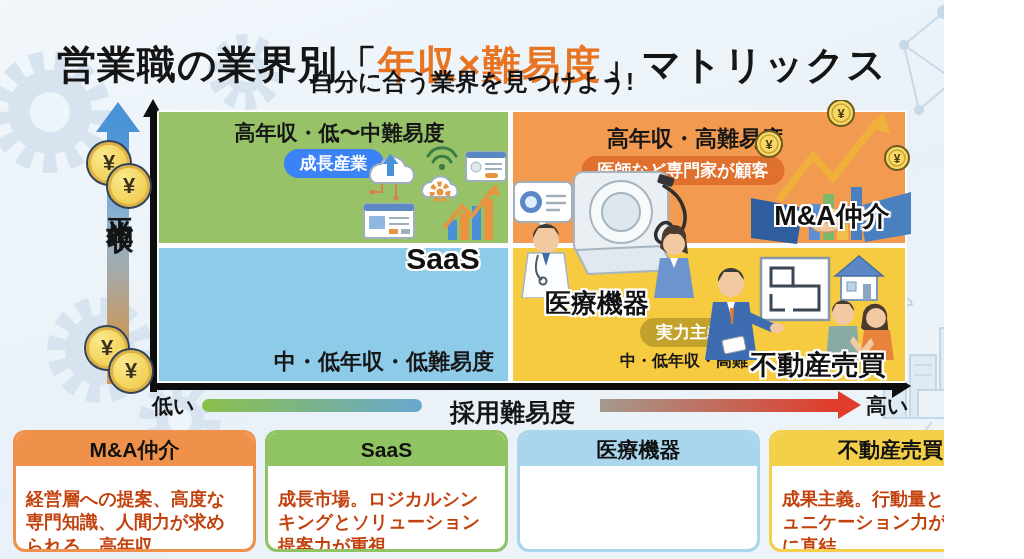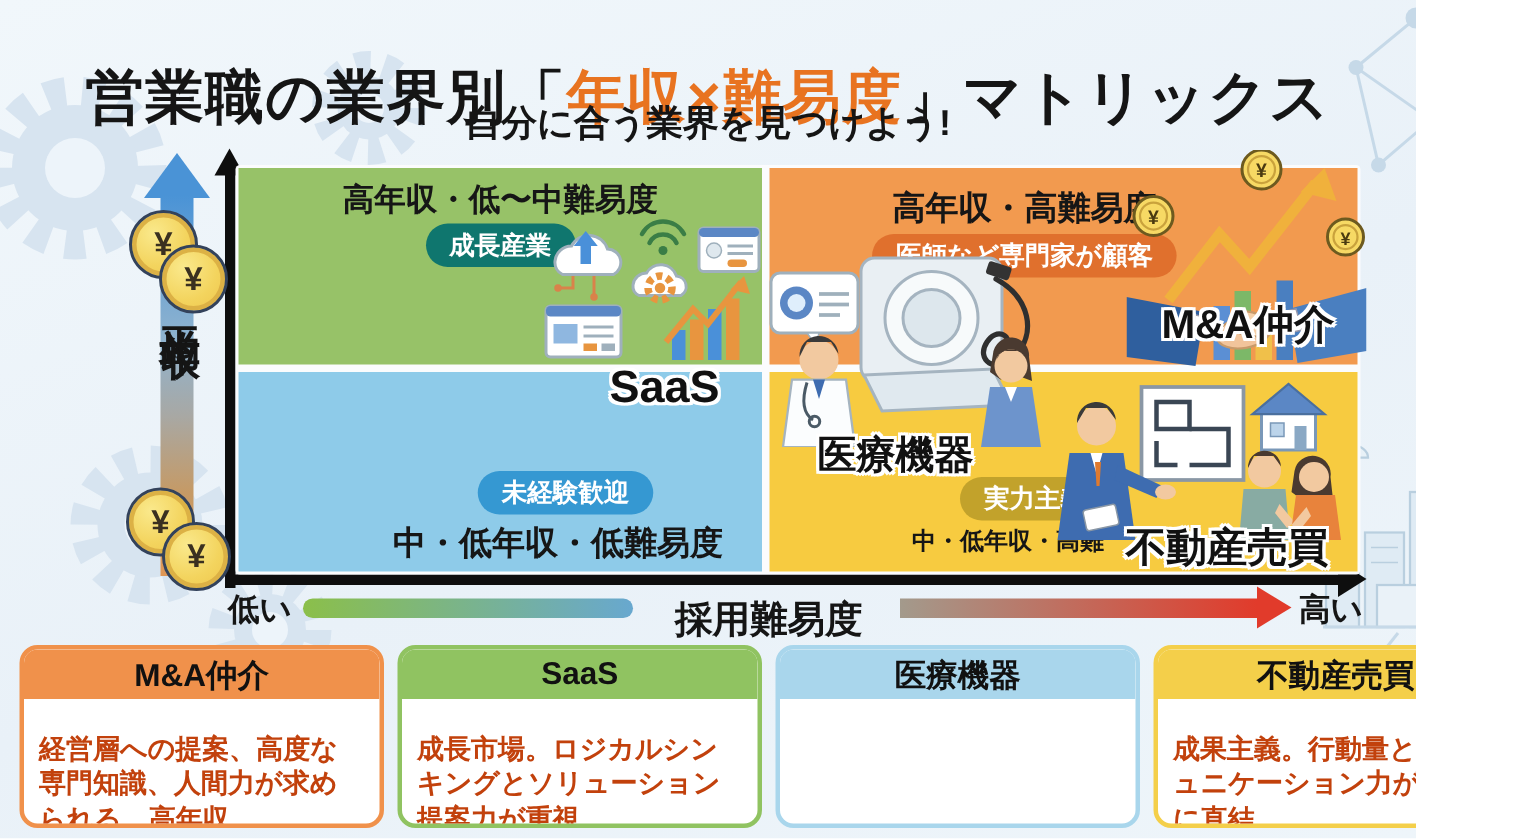--- a/index.html
+++ b/index.html
@@ -36,21 +36,21 @@
   .axis-x-head{position:absolute;left:742px;top:268px;width:0;height:0;
     border-top:12px solid transparent;border-bottom:12px solid transparent;border-left:19px solid #0e0e0e;}
   .quads{position:absolute;left:7px;top:4px;width:750px;height:273px;box-sizing:border-box;
     background:#fbfcfd;padding:2px;display:grid;grid-template-columns:349px 1fr;
     grid-template-rows:131px 1fr;gap:5px;border-radius:3px;}
   .quad{position:relative;overflow:visible;}
   .quad.tl{background:#97c268;}
   .quad.tr{background:#f29a4f;}
   .quad.bl{background:#8ecbe9;}
   .quad.br{background:#f7cb40;}
-  .q-heading{position:absolute;font-weight:900;color:#161616;text-align:center;white-space:nowrap;}
+  .q-heading{position:absolute;font-weight:900;color:#161616;text-align:center;white-space:nowrap;margin-left:12px;}
   .badge{position:absolute;padding:3px 16px;border-radius:16px;color:#fff;
     font-weight:800;font-size:17px;white-space:nowrap;}
   .ind-label{position:absolute;font-weight:900;color:#111;text-align:center;white-space:nowrap;z-index:6;
     text-shadow:-2px -2px 0 #fff,2px -2px 0 #fff,-2px 2px 0 #fff,2px 2px 0 #fff,0 -2px 0 #fff,0 2px 0 #fff,-2px 0 0 #fff,2px 0 0 #fff;}
   .ill{position:absolute;}
   
   .xlow,.xhigh{position:absolute;top:392px;font-size:21px;font-weight:900;z-index:2;}
   .xlow{left:152px;} .xhigh{left:866px;}
   .xbar-left{position:absolute;left:202px;top:399px;width:220px;height:13px;border-radius:7px;z-index:2;
     background:linear-gradient(to right,#8bbf4a,#68a8cf);}
@@ -170,21 +170,21 @@
   <div class="matrix">
     <div class="axis-y"></div>
     <div class="axis-y-head"></div>
     <div class="axis-x"></div>
     <div class="axis-x-head"></div>
 
     <div class="quads">
 
       <div class="quad tl">
         <div class="q-heading" style="left:0;right:0;top:7px;font-size:21px;">高年収・低〜中難易度</div>
-        <div class="badge" style="left:50%;transform:translateX(-50%);top:37px;background:#0f766e;">成長産業</div>
+        <div class="badge" style="left:50%;transform:translateX(-50%);top:37px;background:#3b82f6;">成長産業</div>
         <svg class="ill" style="right:0;top:28px;" width="152" height="102" viewBox="0 0 152 102">
           <g stroke="#3a7d46" stroke-width="3" fill="none" stroke-linecap="round">
             <path d="M72 16 a16 16 0 0 1 28 0"></path>
             <path d="M77 22 a10 10 0 0 1 18 0"></path>
           </g>
           <circle cx="86" cy="27" r="3" fill="#3a7d46"></circle>
           <path d="M14 34 a11 11 0 0 1 11-10 a13 13 0 0 1 24 2 a9 9 0 0 1 4 17 l-34 0 a9 9 0 0 1 -5-9z" fill="#fff" stroke="#9fb0bc" stroke-width="2"></path>
           <g fill="#4a90d9">
               <rect x="31" y="24" width="7" height="12"></rect>
               <path d="M34.5 14 l8 10 h-16 z"></path>
@@ -257,21 +257,20 @@
           <path d="M160 92 L108 106 L114 142 L160 134 Z" fill="#4a7fc0"></path>
           <path d="M46 110 L56 112 L53 126 L44 124 Z" fill="#fff" stroke="#99a" stroke-width="1"></path>
           <path d="M104 108 L113 106 L117 120 L108 122 Z" fill="#fff" stroke="#99a" stroke-width="1"></path>
           <ellipse cx="78" cy="122" rx="18" ry="10" fill="#f2c49b" stroke="#c89a6a" stroke-width="1.5" transform="rotate(-10 78 122)"></ellipse>
           <ellipse cx="82" cy="116" rx="14" ry="8" fill="#f6d0a8" stroke="#c89a6a" stroke-width="1.5" transform="rotate(14 82 116)"></ellipse>
         </svg>
         <div class="ind-label" style="left:229px;top:86px;width:180px;font-size:27px;">M&amp;A仲介</div>
       </div>
 
       <div class="quad bl">
-        <div class="badge" style="left:218px;transform:translateX(-50%);top:66px;background:#3598d2;">未経験歓迎</div>
         <div class="q-heading" style="left:63px;width:300px;top:99px;font-size:22px;font-family:Liberation Mono, monospace;">中・低年収・低難易度</div>
       </div>
 
       <div class="quad br">
         <div class="ind-label" style="left:4px;top:38px;width:160px;font-size:26px;">医療機器</div>
         <div class="badge" style="left:177px;transform:translateX(-50%);top:70px;background:#c2a22b;">実力主義</div>
         <div class="q-heading" style="left:49px;width:220px;top:103px;font-size:16px;">中・低年収・高難</div>
         <svg class="ill" style="left:188px;top:4px;z-index:4;" width="200" height="108" viewBox="0 0 200 108">
           <g>
             <rect x="140" y="22" width="36" height="26" fill="#fff" stroke="#7a98b8" stroke-width="2"></rect>

